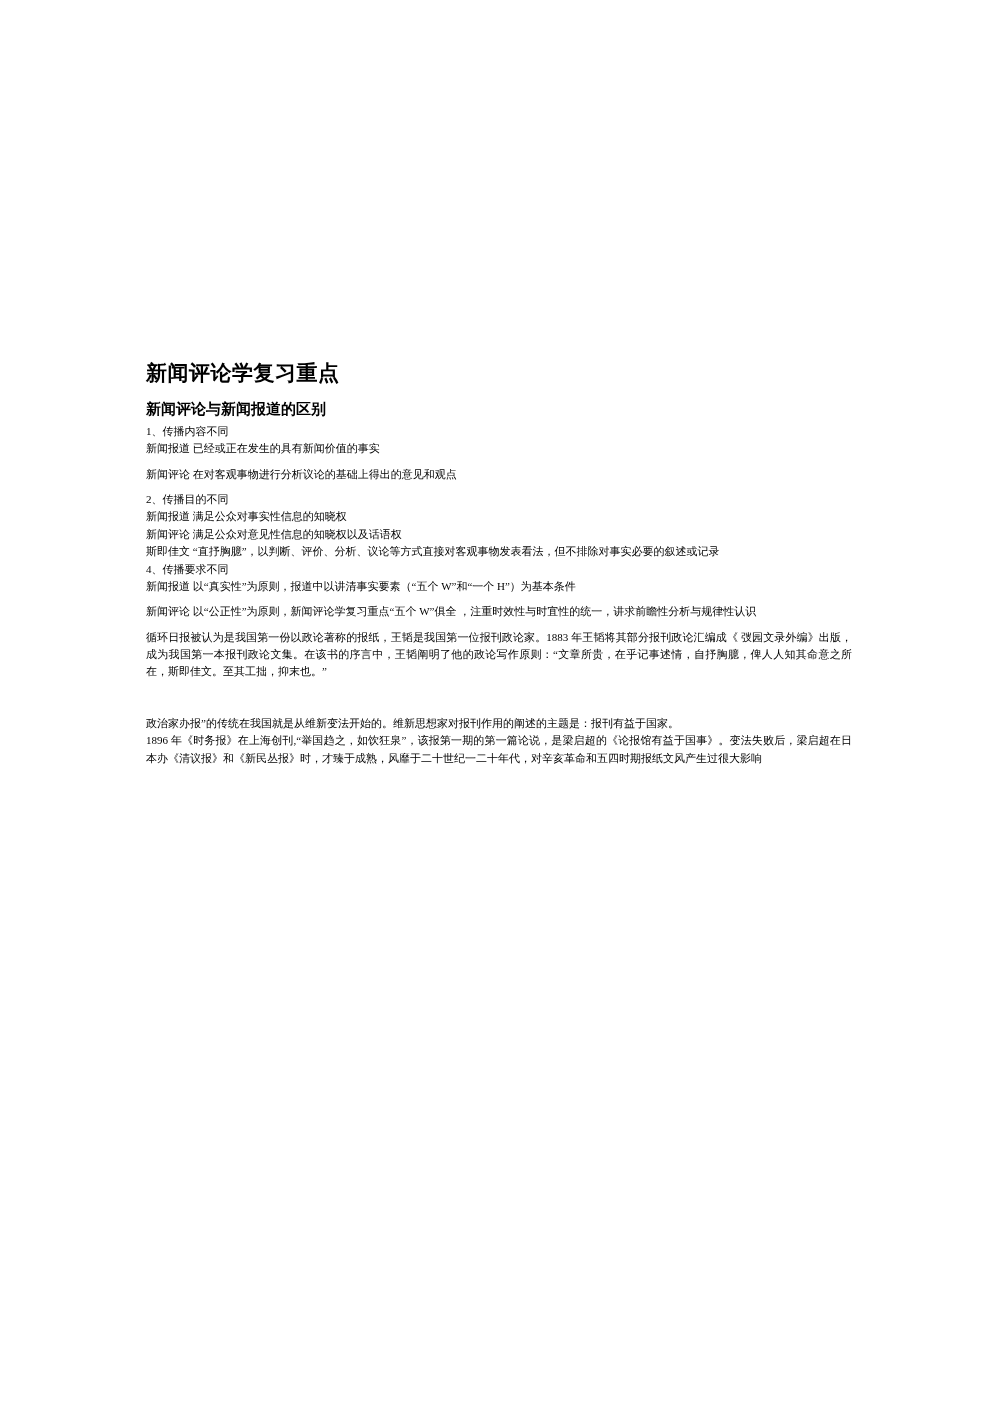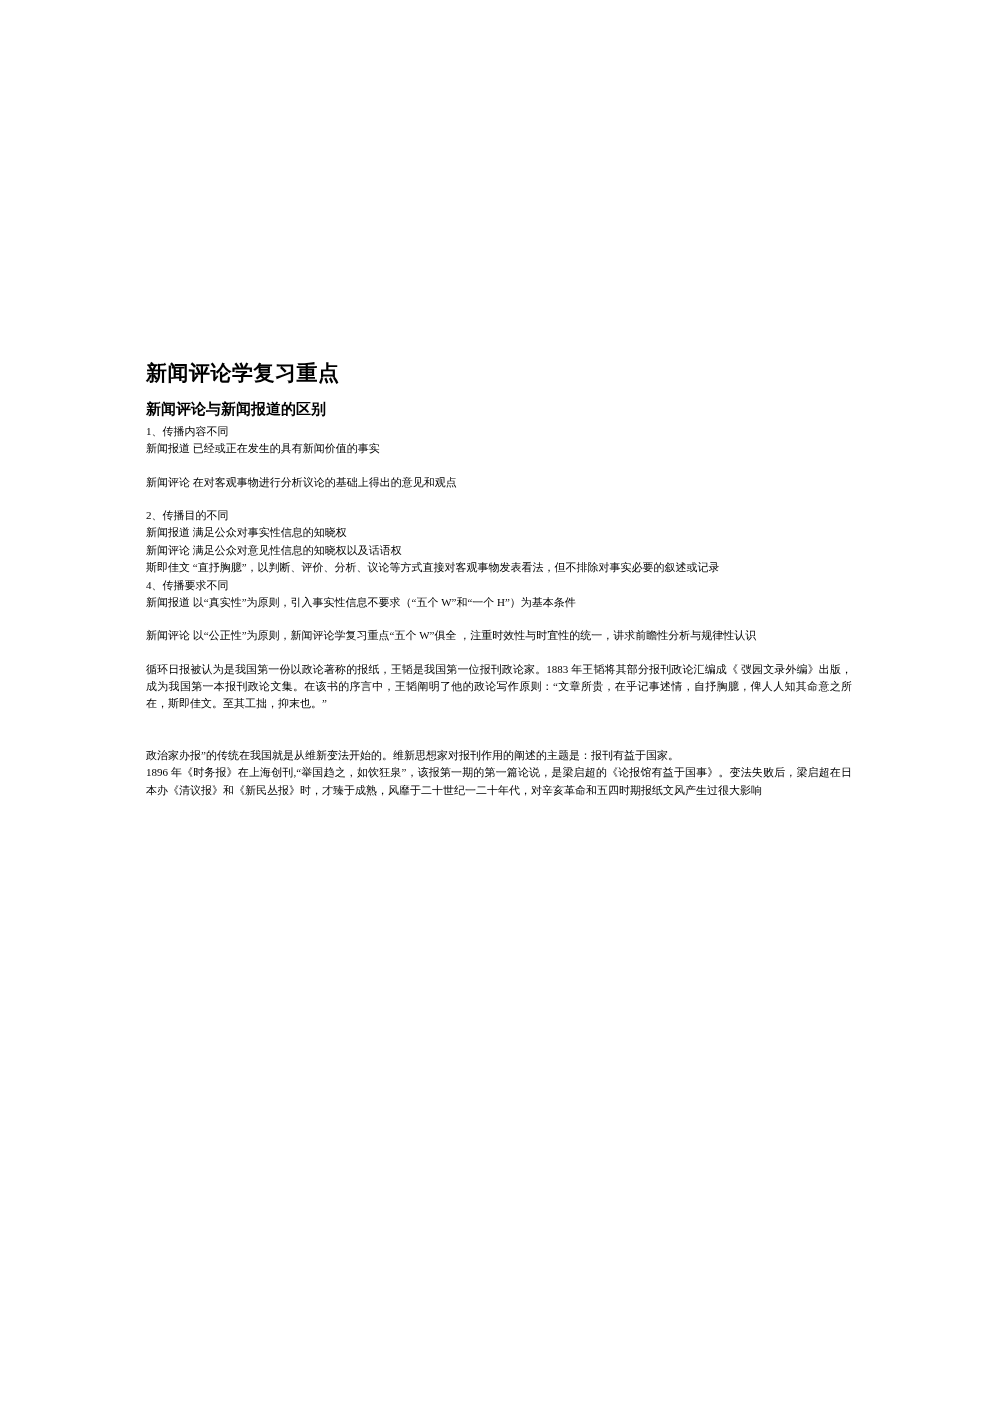--- a/index.html
+++ b/index.html
@@ -42,21 +42,21 @@
     margin: 0 0 2px 0;
   }
   p.para {
     font-size: 11px;
     line-height: 1.58;
     margin: 0;
     text-align: justify;
     text-justify: inter-ideograph;
   }
   p.gap {
-    margin-top: 16px;
+    margin-top: 8px;
   }
   p.biggap {
     margin-top: 34px;
   }
 </style>
 </head>
 <body>
 
 <div class="page">
   <div class="content">
@@ -66,20 +66,20 @@
     <h2 class="sub-title">新闻评论与新闻报道的区别</h2>
 
     <p class="para">1、传播内容不同</p>
     <p class="para">新闻报道  已经或正在发生的具有新闻价值的事实</p>
     <p class="para gap">新闻评论  在对客观事物进行分析议论的基础上得出的意见和观点</p>
     <p class="para gap">2、传播目的不同</p>
     <p class="para">新闻报道  满足公众对事实性信息的知晓权</p>
     <p class="para">新闻评论  满足公众对意见性信息的知晓权以及话语权</p>
     <p class="para">斯即佳文  “直抒胸臆”，以判断、评价、分析、议论等方式直接对客观事物发表看法，但不排除对事实必要的叙述或记录</p>
     <p class="para">4、传播要求不同</p>
-    <p class="para">新闻报道   以“真实性”为原则，引入事实性信息不要求（“五个 W”和“一个 H”）为基本条件</p>
+    <p class="para">新闻报道   以“真实性”为原则，报道中以讲清事实要素（“五个 W”和“一个 H”）为基本条件</p>
     <p class="para gap">新闻评论   以“公正性”为原则，新闻评论学复习重点“五个 W”俱全   ，注重时效性与时宜性的统一，讲求前瞻性分析与规律性认识</p>
     <p class="para gap">循环日报被认为是我国第一份以政论著称的报纸，王韬是我国第一位报刊政论家。1883 年王韬将其部分报刊政论汇编成《 弢园文录外编》出版，成为我国第一本报刊政论文集。在该书的序言中，王韬阐明了他的政论写作原则：“文章所贵，在乎记事述情，自抒胸臆，俾人人知其命意之所在，斯即佳文。至其工拙，抑末也。”</p>
     <p class="para biggap">政治家办报”的传统在我国就是从维新变法开始的。维新思想家对报刊作用的阐述的主题是：报刊有益于国家。</p>
     <p class="para">1896 年《时务报》在上海创刊,“举国趋之，如饮狂泉”，该报第一期的第一篇论说，是梁启超的《论报馆有益于国事》。变法失败后，梁启超在日本办《清议报》和《新民丛报》时，才臻于成熟，风靡于二十世纪一二十年代，对辛亥革命和五四时期报纸文风产生过很大影响</p>
 
   </div>
 </div>
 
 </body></html>

